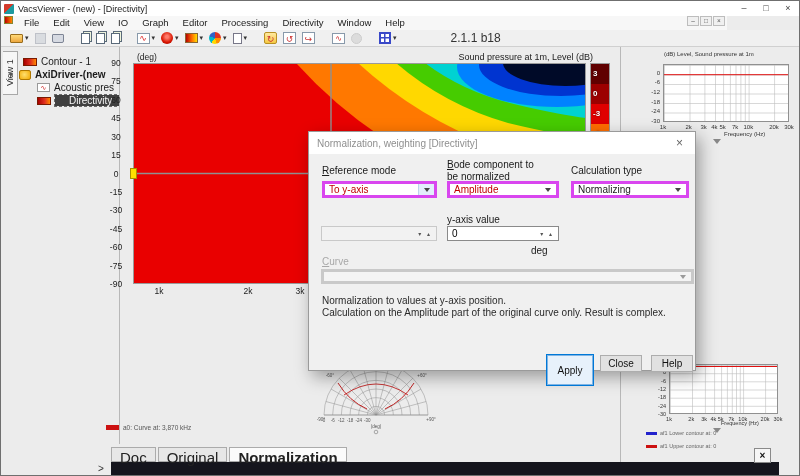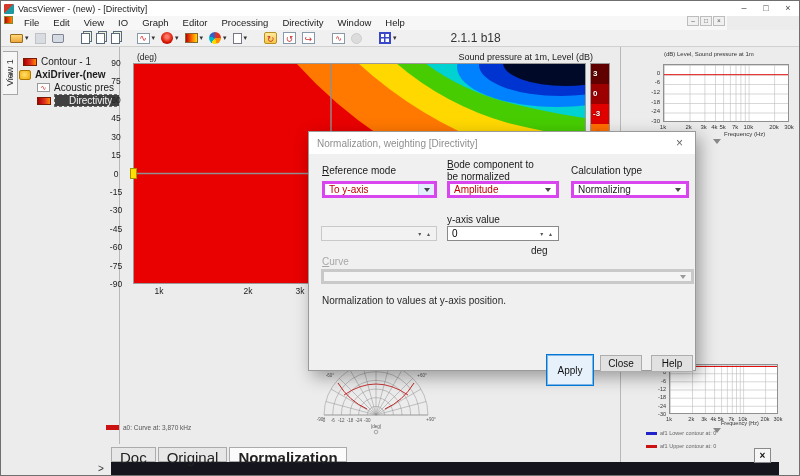--- a/index.html
+++ b/index.html
@@ -403,20 +403,21 @@
   <span class="dl" style="left:222px;top:113px">deg</span>
   <span class="dl u1 dis-t" style="left:13px;top:124px">Curve</span>
   <div class="combo disc" style="left:12px;top:137px;width:373px;height:15px">
     <span class="cval"></span>
     <span class="cbtn plain">
         <i class="tri gray"></i>
       </span>
   </div>
   <div class="info" style="left:13px;top:163px">
     <div>Normalization to values at y-axis position.</div>
+    <div>Calculation on the Amplitude part of the original curve only. Result is complex.</div>
   </div>
   <button class="btn focus" style="left:237px;top:222px;width:48px;height:32px">Apply</button>
   <button class="btn" style="left:291px;top:223px;width:42px;height:17px">Close</button>
   <button class="btn" style="left:342px;top:223px;width:42px;height:17px">Help</button>
 </div>
 
 <div class="tabbar">
   <span class="tab">Doc</span>
   <span class="tab">Original</span>
   <span class="tab active">Normalization</span>

